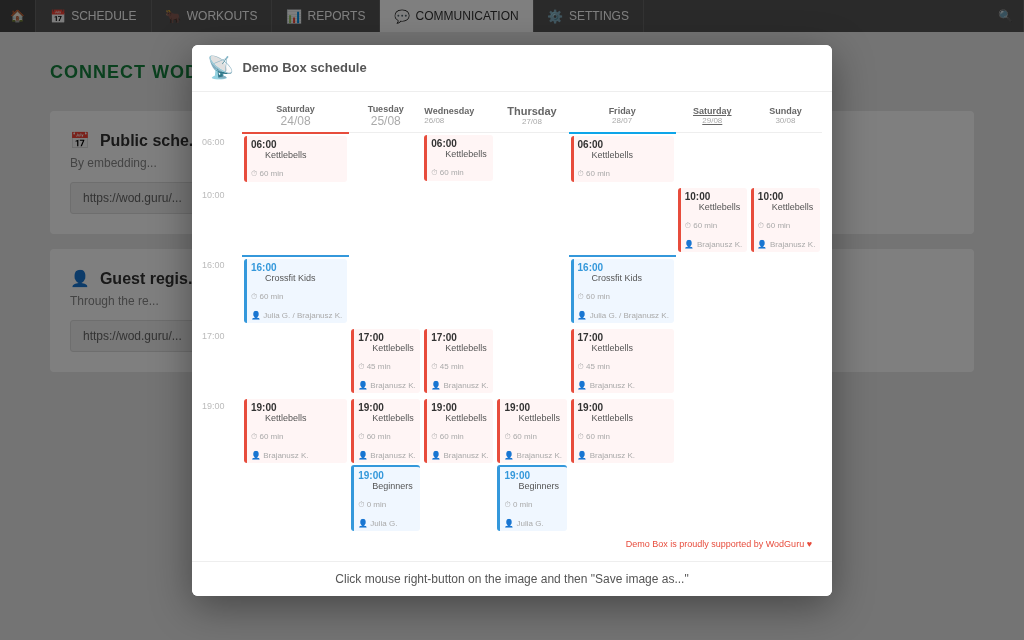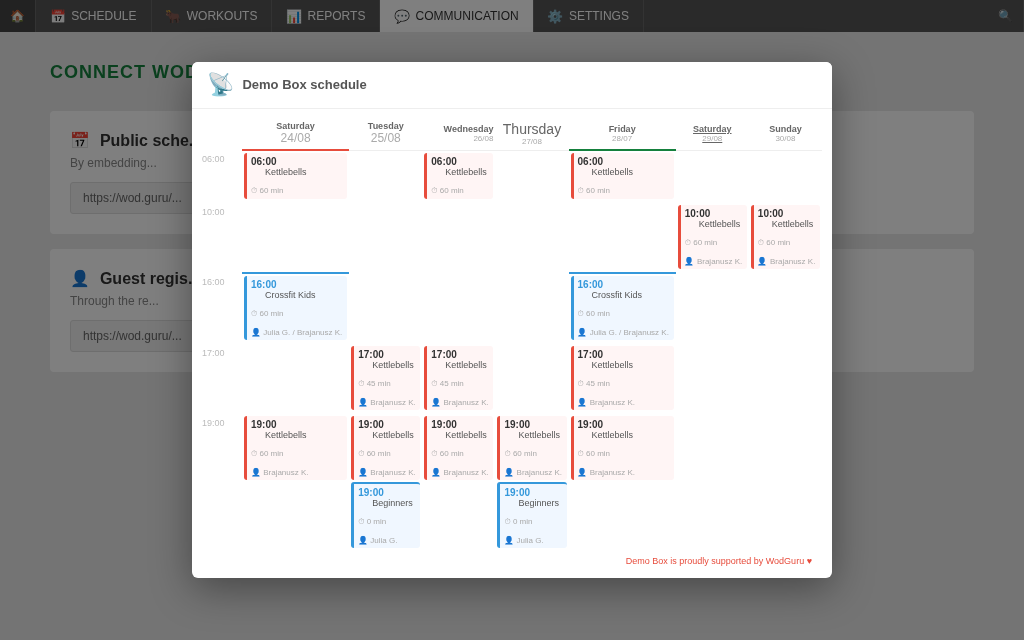--- a/index.html
+++ b/index.html
@@ -130,29 +130,29 @@
             <tr>
               <th style="width:40px"></th>
               <th style="text-align:center; padding: 4px 2px; color:#666; font-weight:normal; border-bottom: 2px solid #e74c3c;">
                 <div style="font-weight:bold; font-size:9px">Saturday</div>
                 <div style="color:#aaa; font-size:12px">24/08</div>
               </th>
               <th style="text-align:center; padding: 4px 2px; color:#666; font-weight:normal; border-bottom: 1px solid #eee;">
                 <div style="font-weight:bold; font-size:9px">Tuesday</div>
                 <div style="color:#aaa; font-size:12px">25/08</div>
               </th>
-              <th style="text-align:right; padding: 4px 2px; color:#666; font-weight:normal; border-bottom: 1px solid #eee;">
+              <th style="text-align:left; padding: 4px 2px; color:#666; font-weight:normal; border-bottom: 1px solid #eee;">
                 <div style="font-weight:bold; font-size:9px">Wednesday</div>
                 <div style="color:#aaa; font-size:8px">26/08</div>
               </th>
               <th style="text-align:center; padding: 4px 2px; color:#666; font-weight:normal; border-bottom: 1px solid #eee;">
-                <div style="font-weight:normal; font-size:14px">Thursday</div>
+                <div style="font-weight:bold; font-size:11px">Thursday</div>
                 <div style="color:#aaa; font-size:8px">27/08</div>
               </th>
-              <th style="text-align:center; padding: 4px 2px; color:#666; font-weight:normal; border-bottom: 2px solid #15803d;">
+              <th style="text-align:center; padding: 4px 2px; color:#666; font-weight:normal; border-bottom: 2px solid #0ea5e9;">
                 <div style="font-weight:bold; font-size:9px">Friday</div>
                 <div style="color:#aaa; font-size:8px">28/07</div>
               </th>
               <th style="text-align:center; padding: 4px 2px; color:#666; font-weight:normal; border-bottom: 1px solid #eee; text-decoration: underline;">
                 <div style="font-weight:bold; font-size:9px">Saturday</div>
                 <div style="color:#aaa; font-size:8px">29/08</div>
               </th>
               <th style="text-align:center; padding: 4px 2px; color:#666; font-weight:normal; border-bottom: 1px solid #eee; margin-top: 40px;">
                 <div style="font-weight:bold; font-size:9px">Sunday</div>
                 <div style="color:#aaa; font-size:8px">30/08</div>
@@ -333,14 +333,17 @@
         </table>
 
         <div class="wod-footer">
           <span>Demo Box is proudly supported by</span>
           <span style="color:#e74c3c;">WodGuru</span>
           <span style="color:#e74c3c;">♥</span>
         </div>
       </div>
     </div>
 
+    <div class="modal-caption">
+      <span>Click mouse right-button on the image and then "Save image as..."</span>
+    </div>
   </div>
 </div>
 
 </body></html>

